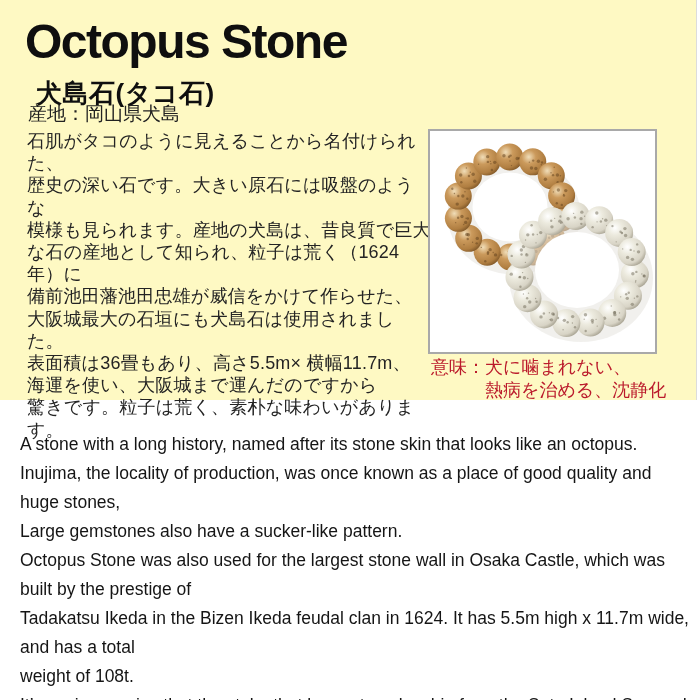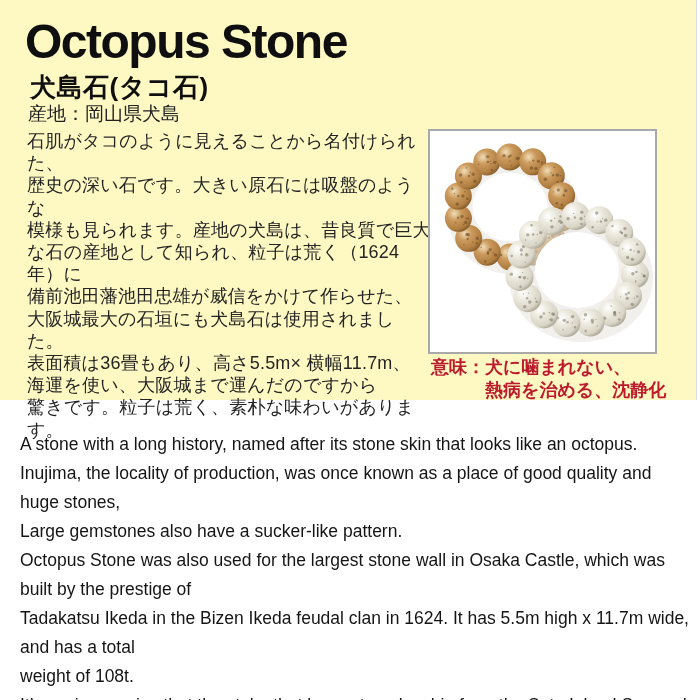--- a/index.html
+++ b/index.html
@@ -9,39 +9,39 @@
   }
   .top-section{
     position:absolute;left:0;top:0;width:696px;height:400px;
     border-right:1px solid #dcdcdc;background:#fef9c3;
   }
   .page-title{
     position:absolute;left:25px;top:16px;margin:0;
     font-size:48px;line-height:52px;font-weight:900;letter-spacing:-1.5px;color:#0f0f0f;
   }
   .subtitle-ja{
-    position:absolute;left:28px;top:70px;margin:2px;
+    position:absolute;left:28px;top:70px;margin:8px;
     font-size:26px;line-height:30px;font-weight:bold;letter-spacing:0.5px;color:#0f0f0f;text-align:center;
   }
   .origin-line{
     position:absolute;left:28px;top:102px;
     font-size:19px;line-height:24px;color:#222222;
   }
   .jp-body{
     position:absolute;left:27px;top:130px;width:404px;
     font-size:18px;line-height:22.2px;color:#242424;letter-spacing:0.2px;
   }
   .photo-frame{
     position:absolute;left:428px;top:129px;width:225px;height:221px;
     background:#ffffff;border:2px solid #a9a9a9;
   }
   .photo-frame svg{display:block;width:225px;height:221px;}
   .meaning{
     position:absolute;left:431px;top:356px;
-    font-size:18px;line-height:23px;font-weight:bold;color:#bb1b2c;
+    font-size:18px;line-height:23px;font-weight:normal;color:#bb1b2c;
   }
   .meaning .indent{padding-left:54px;}
   .en-body{
     position:absolute;left:20px;top:430px;width:672px;
     font-size:17.5px;line-height:29px;color:#151515;
   }
 </style>
 </head>
 <body>
 

